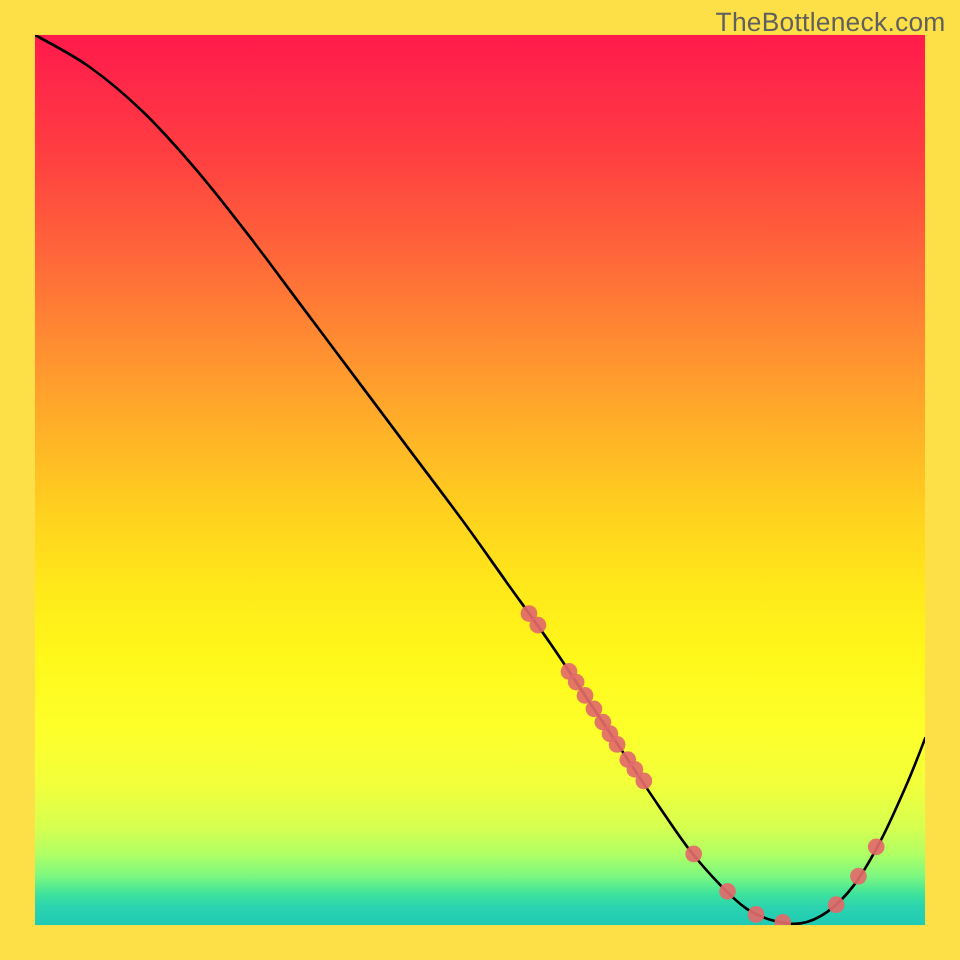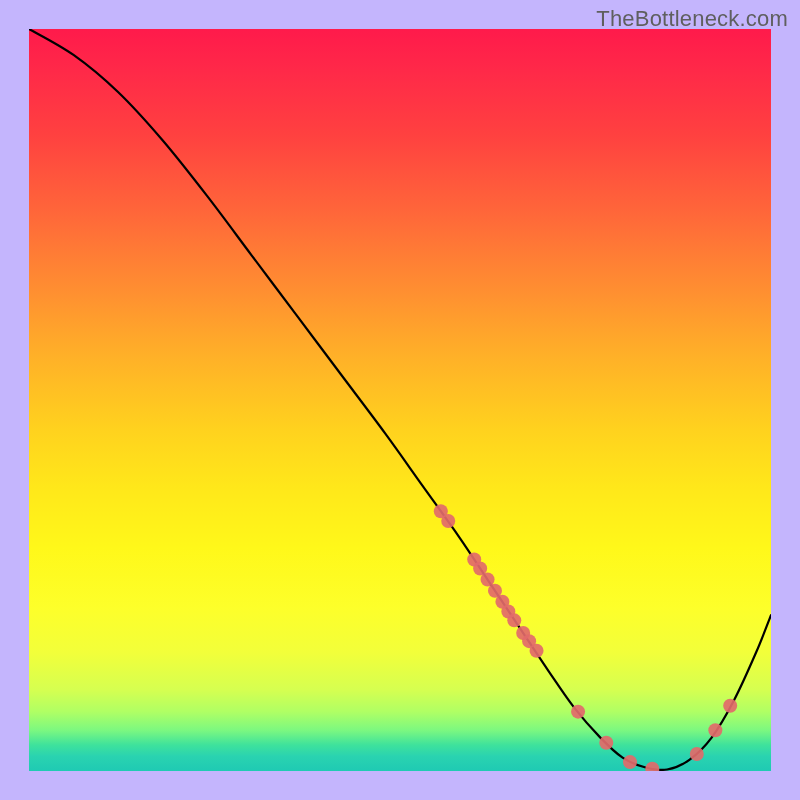--- a/index.html
+++ b/index.html
@@ -7,21 +7,21 @@
     padding: 0;
     width: 800px;
     height: 800px;
     background: #000;
     overflow: hidden;
     font-family: Arial, Helvetica, sans-serif;
   }
   .frame {
     position: absolute;
     inset: 0;
-    background: #c4b5fd;
+    background: #fde047;
   }
   .plot-wrap {
     position: absolute;
     left: 29px;
     top: 29px;
     width: 742px;
     height: 742px;
     overflow: hidden;
   }
   .gradient-bg {

